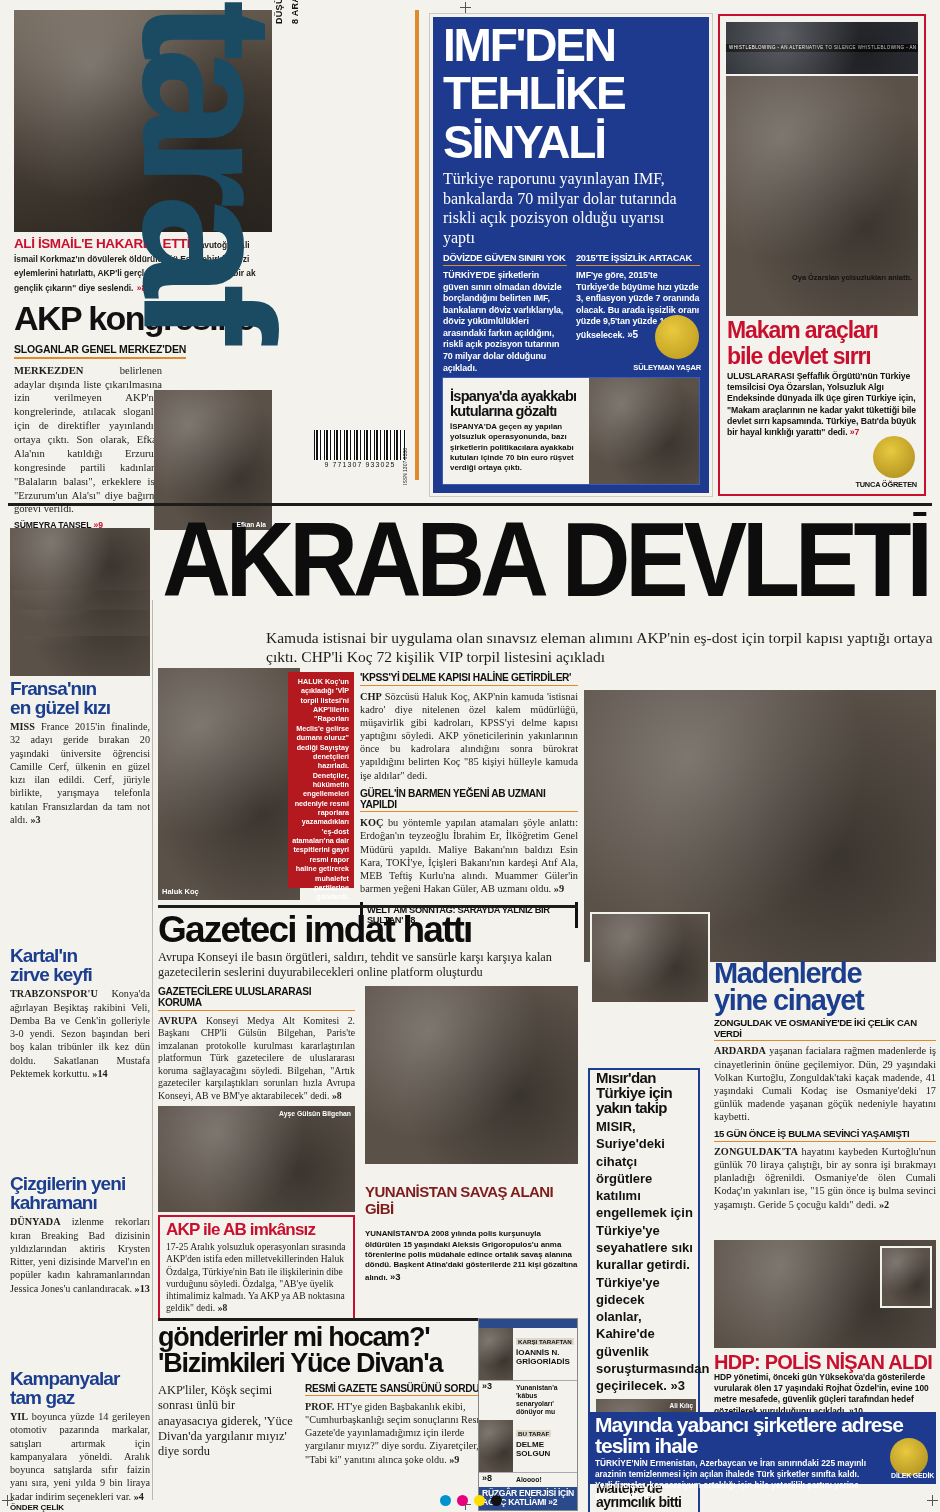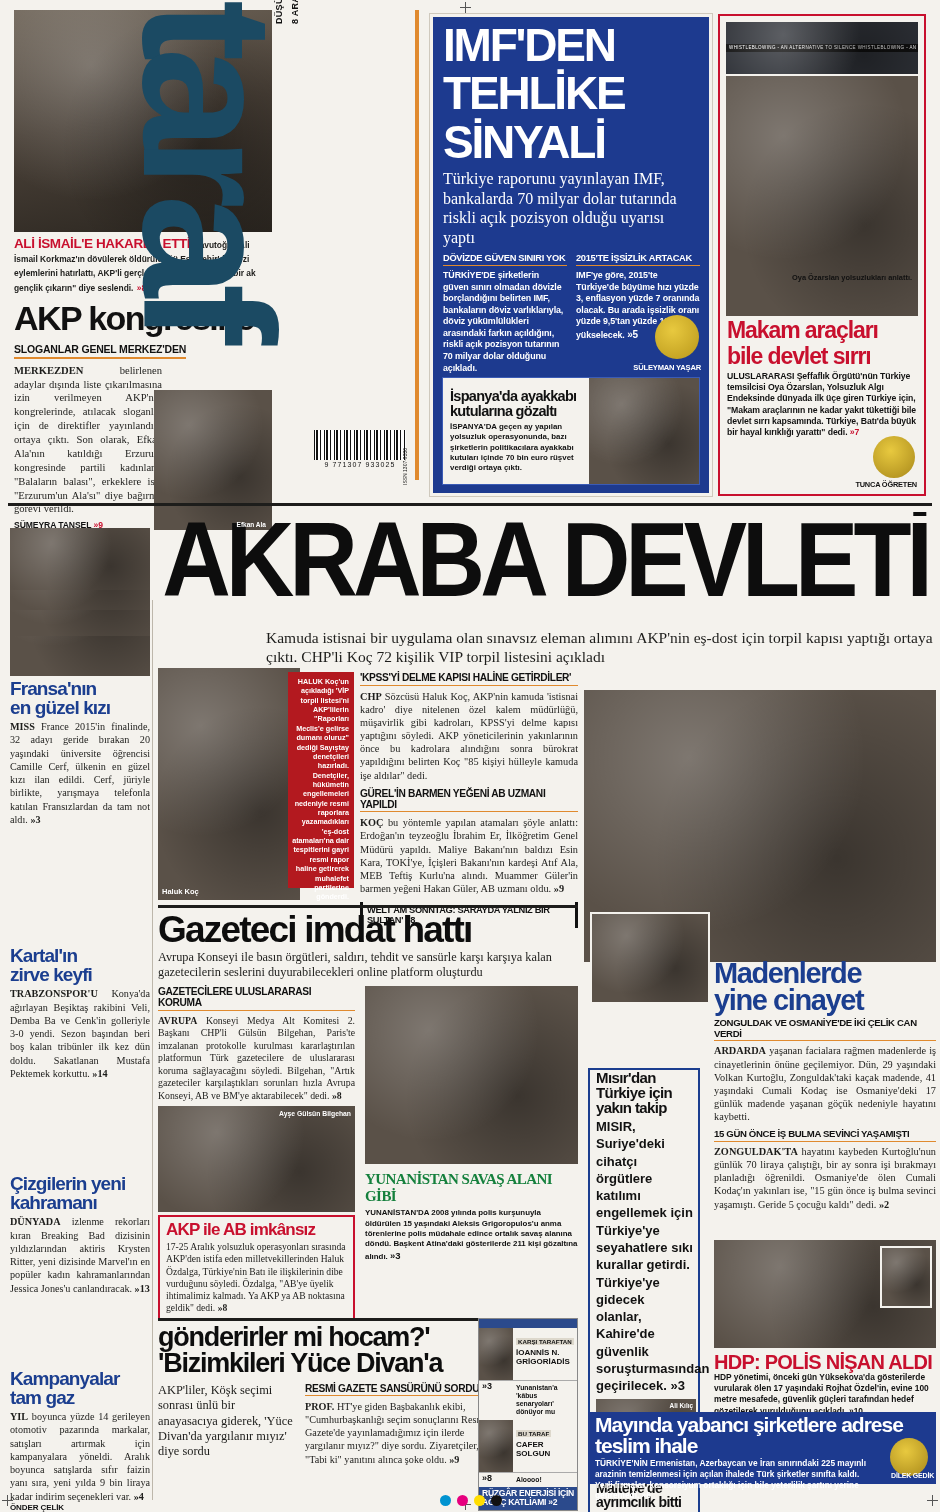--- a/index.html
+++ b/index.html
@@ -138,22 +138,22 @@
   .gz-dek { font-family:"Liberation Serif", serif; font-size:12.3px; line-height:1.22; color:#1d1d1b; margin-top:3px;}
   .gz-cols { display:flex; gap:10px; margin-top:6px; }
   .gz-c1 { width:197px; }
   .gz-c2 { width:213px; }
   .gz-ph1 { width:197px; height:106px; margin-top:4px; position:relative;}
   .gz-ph1cap{ position:absolute; right:4px; top:4px; font-size:6.8px; font-weight:bold; color:#fff; text-align:right; line-height:1.2; z-index:3;}
   .gz-redbox{ border:2px solid #c8102e; margin-top:3px; padding:4px 5px 5px 6px;}
   .gz-redbox h5{ font-size:17px; font-weight:bold; color:#c8102e; letter-spacing:-0.8px; line-height:1;}
   .gz-redbox p{ font-family:"Liberation Serif", serif; font-size:9.6px; line-height:1.26; margin-top:3px; color:#1d1d1b;}
   .gz-ph2 { width:213px; height:178px; }
-  .gz-c2 h5 { font-size:15px; font-weight:bold; letter-spacing:-0.55px; color:#15803d; margin-top:7px;font-family:Liberation Serif, serif;}
-  .gz-c2 p  { font-size:7.9px; font-weight:bold; line-height:1.32; color:#111; margin-top:3px;}
+  .gz-c2 h5 { font-size:15px; font-weight:bold; letter-spacing:-0.55px; color:#7f1d1d; margin-top:19px;}
+  .gz-c2 p  { font-size:7.9px; font-weight:bold; line-height:1.32; color:#111; margin-top:12px;}
 
   
   .bq { position:absolute; left:158px; top:1318px; width:420px; }
   .bq-rule{ height:3px; background:#1d1d1b; margin-bottom:4px;}
   .bq-h { font-size:27px; font-weight:bold; letter-spacing:-1.25px; line-height:0.96; color:#0d0d0d;}
   .bq-cols { display:flex; gap:10px; margin-top:6px;}
   .bq-c1 { width:137px; font-family:"Liberation Serif", serif; font-size:12.4px; line-height:1.24; color:#1d1d1b;}
   .bq-c2 { width:273px; }
   .bq-c2 p{ font-family:"Liberation Serif", serif; font-size:10.2px; line-height:1.28; color:#1d1d1b; margin-top:4px; width:185px;}
   .bq-av { position:absolute; right:4px; bottom:22px; width:46px; height:46px; border-radius:50%;
@@ -405,21 +405,21 @@
       </div>
     </div>
     <div style="display:flex;">
       <div class="kt-pg" style="width:34px">»3</div>
       <div class="kt-ln" style="flex:1;padding:1px 3px 3px 3px">Yunanistan'a 'kâbus senaryoları' dönüyor mu</div>
     </div>
     <div class="kt-row">
       <div class="kt-ph photo"></div>
       <div class="kt-tx">
         <span class="kt-lbl">BU TARAF</span>
-        <div class="kt-nm">CAFER</div>
+        <div class="kt-nm">DELME</div>
         <div class="kt-nm">SOLGUN</div>
       </div>
     </div>
     <div style="display:flex;">
       <div class="kt-pg" style="width:34px">»8</div>
       <div class="kt-ln" style="flex:1;padding:1px 3px 3px 3px">Aloooo!</div>
     </div>
     <div class="kt-foot">
       <div>RÜZGÂR ENERJİSİ İÇİN</div>
       <div><span>AĞAÇ KATLİAMI</span> <span>»2</span></div>

